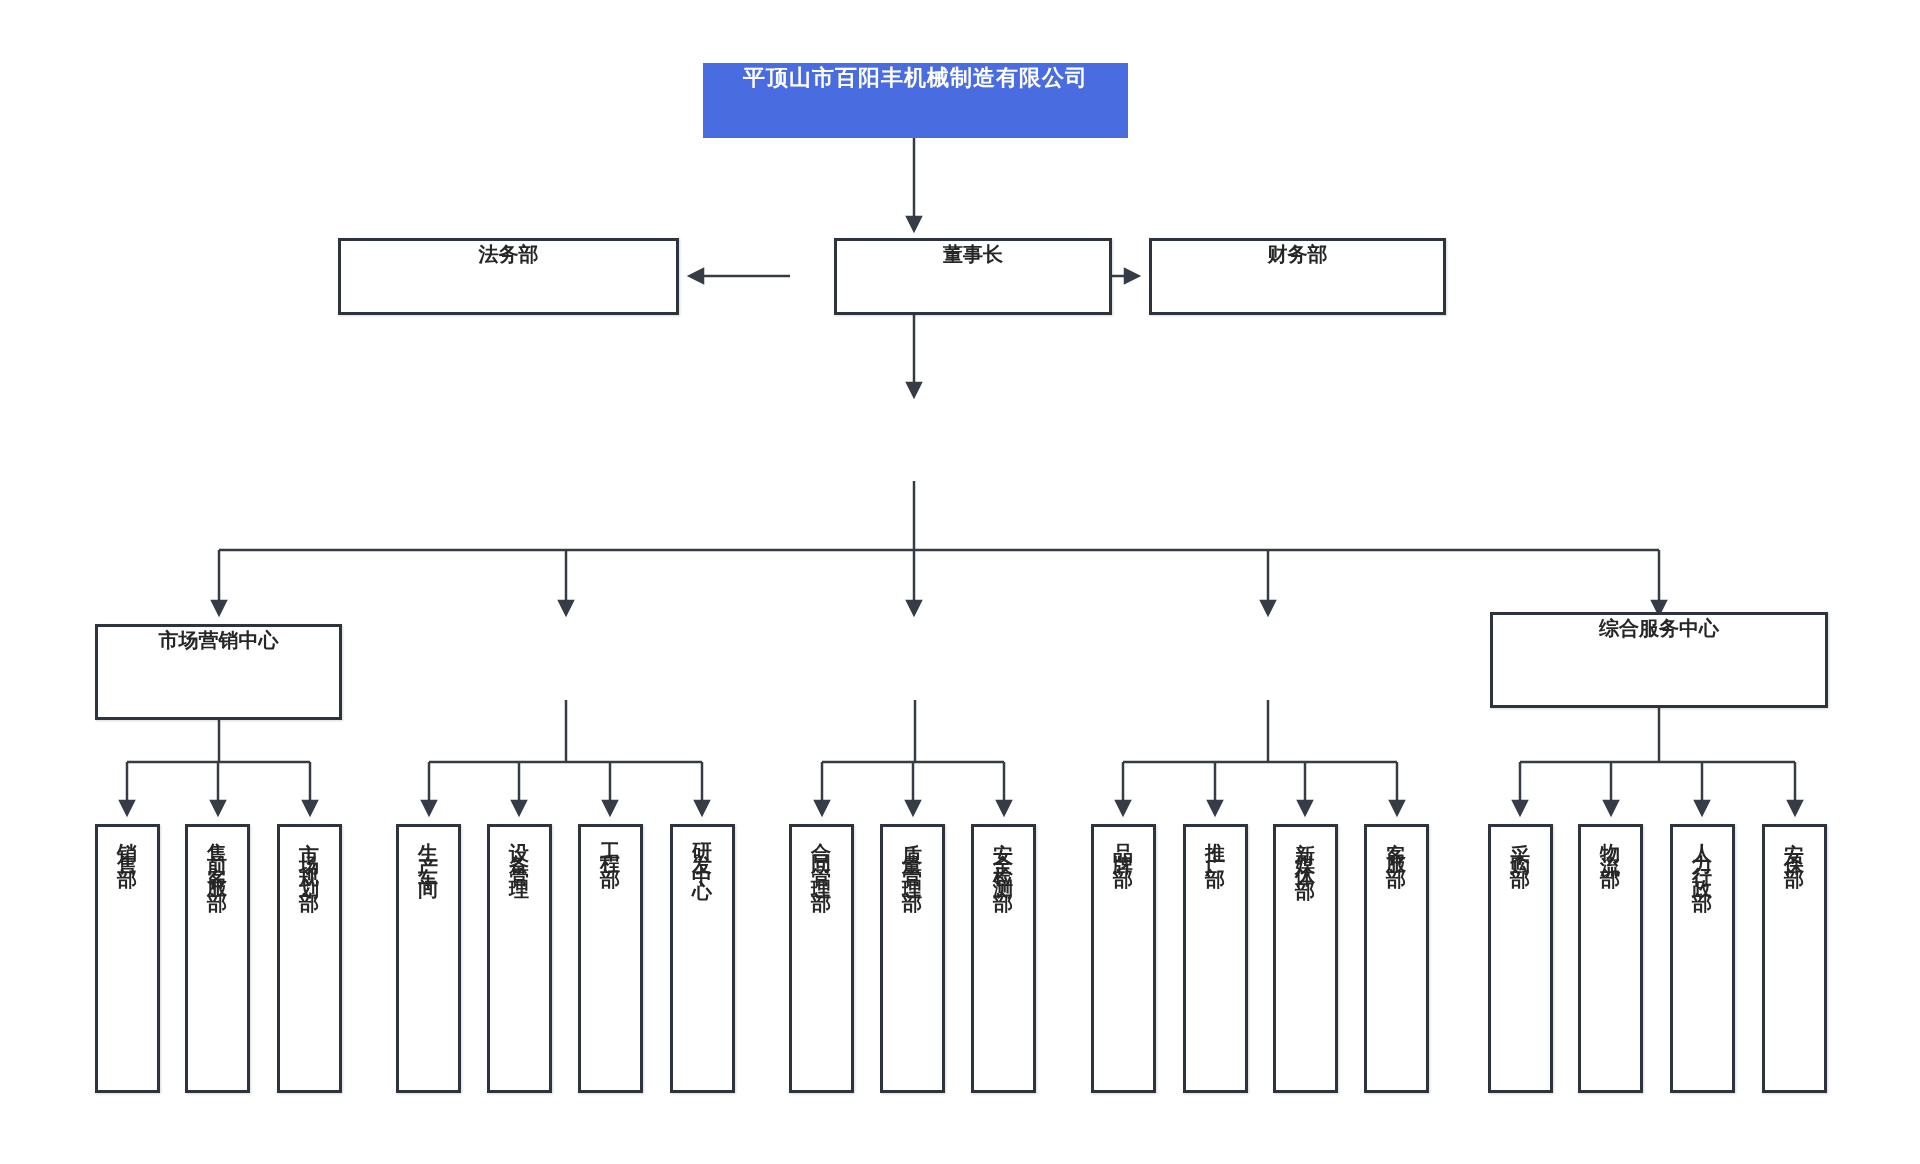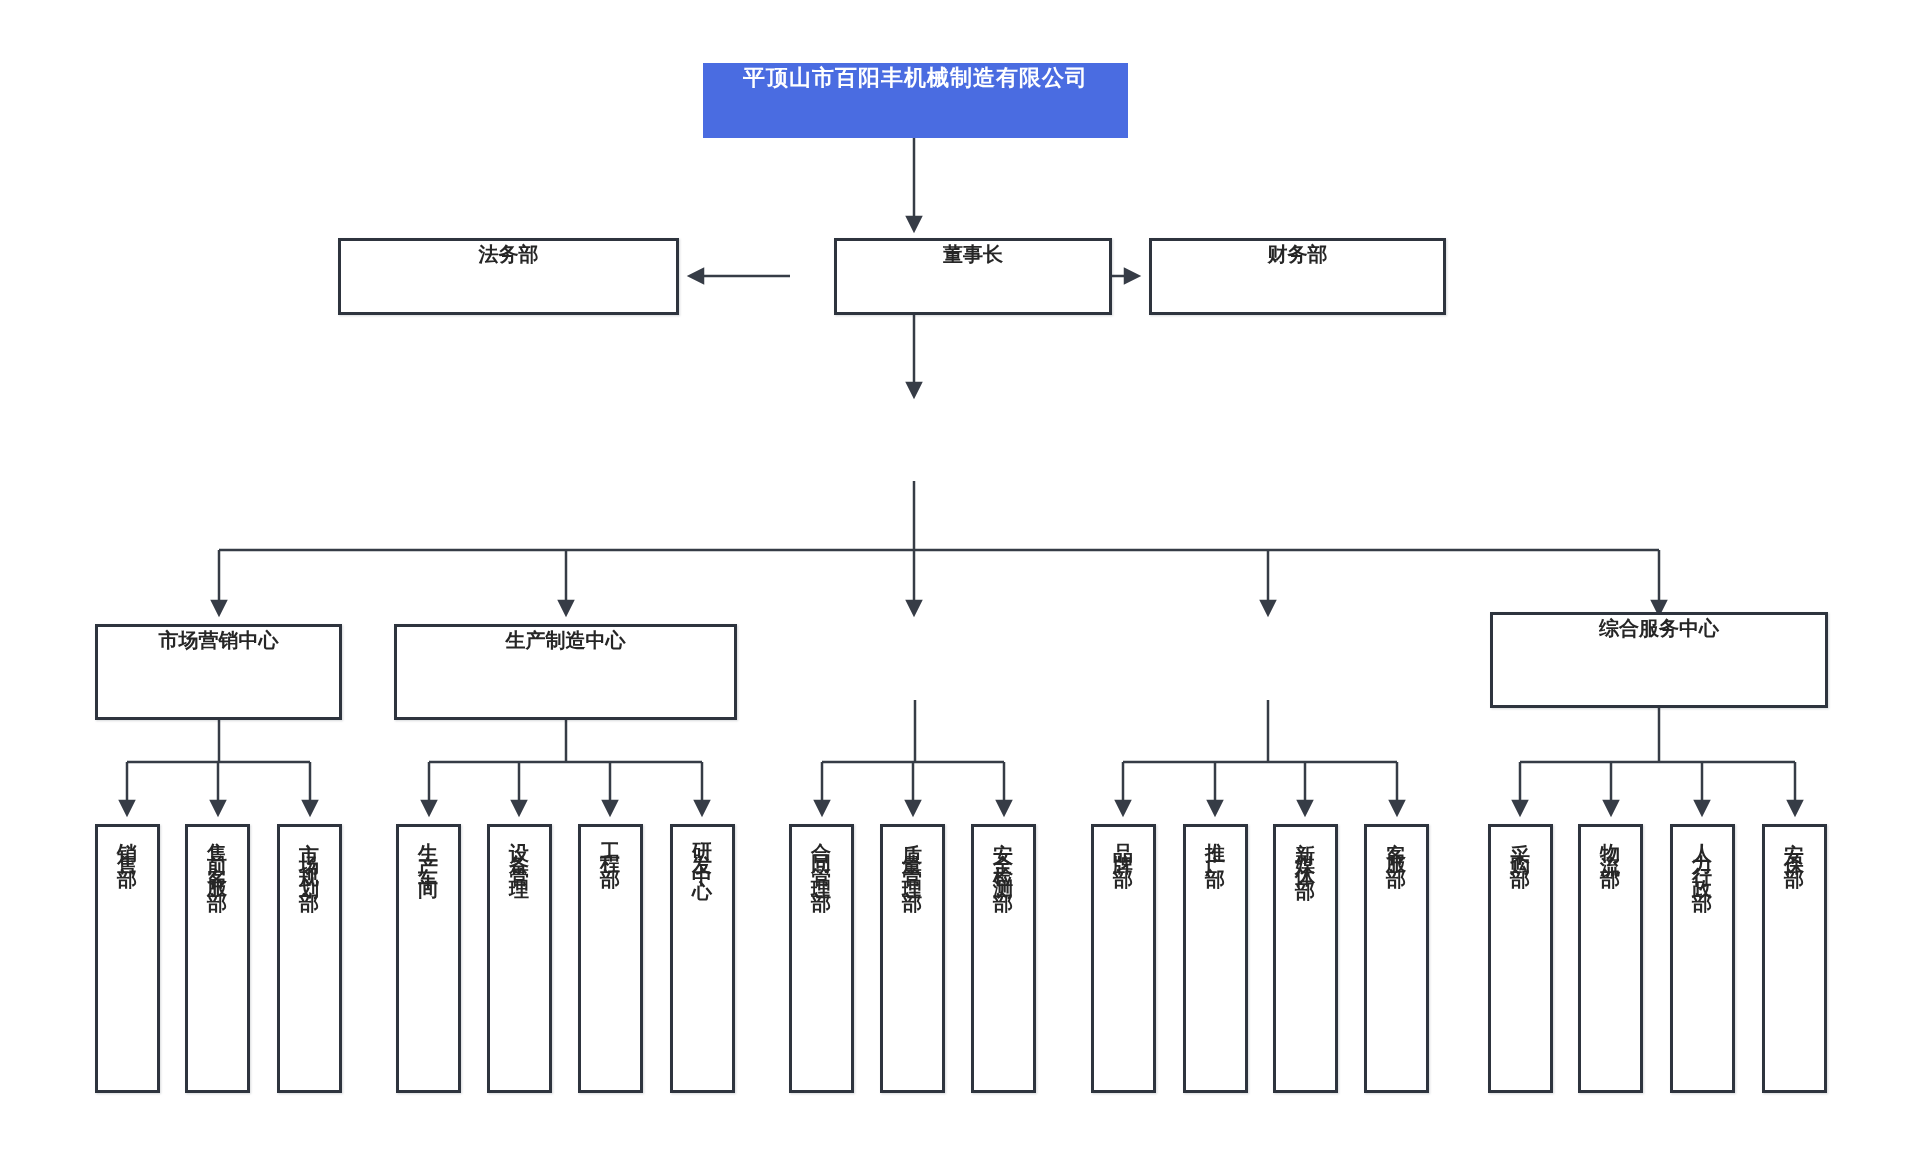--- a/index.html
+++ b/index.html
@@ -117,23 +117,20 @@
     <span>董事长</span>
   </div>
   <div class="node row2" style="left:1149px;top:238px;width:297px">
     <span>财务部</span>
   </div>
 
 
   <div class="node center-box" style="left:95px;top:624px;width:247px">
     <span>市场营销中心</span>
   </div>
-  <div class="node center-box" style="left:394px;top:624px;width:343px">
-    <span>生产制造中心</span>
-  </div>
   <div class="node center-box" style="left:1490px;top:612px;width:338px">
     <span>综合服务中心</span>
   </div>
 
   <div class="node dept" style="left:95px;top:824px">
     <span class="vtext">销售部</span>
   </div>
   <div class="node dept" style="left:185px;top:824px">
     <span class="vtext">售前客服部</span>
   </div>

